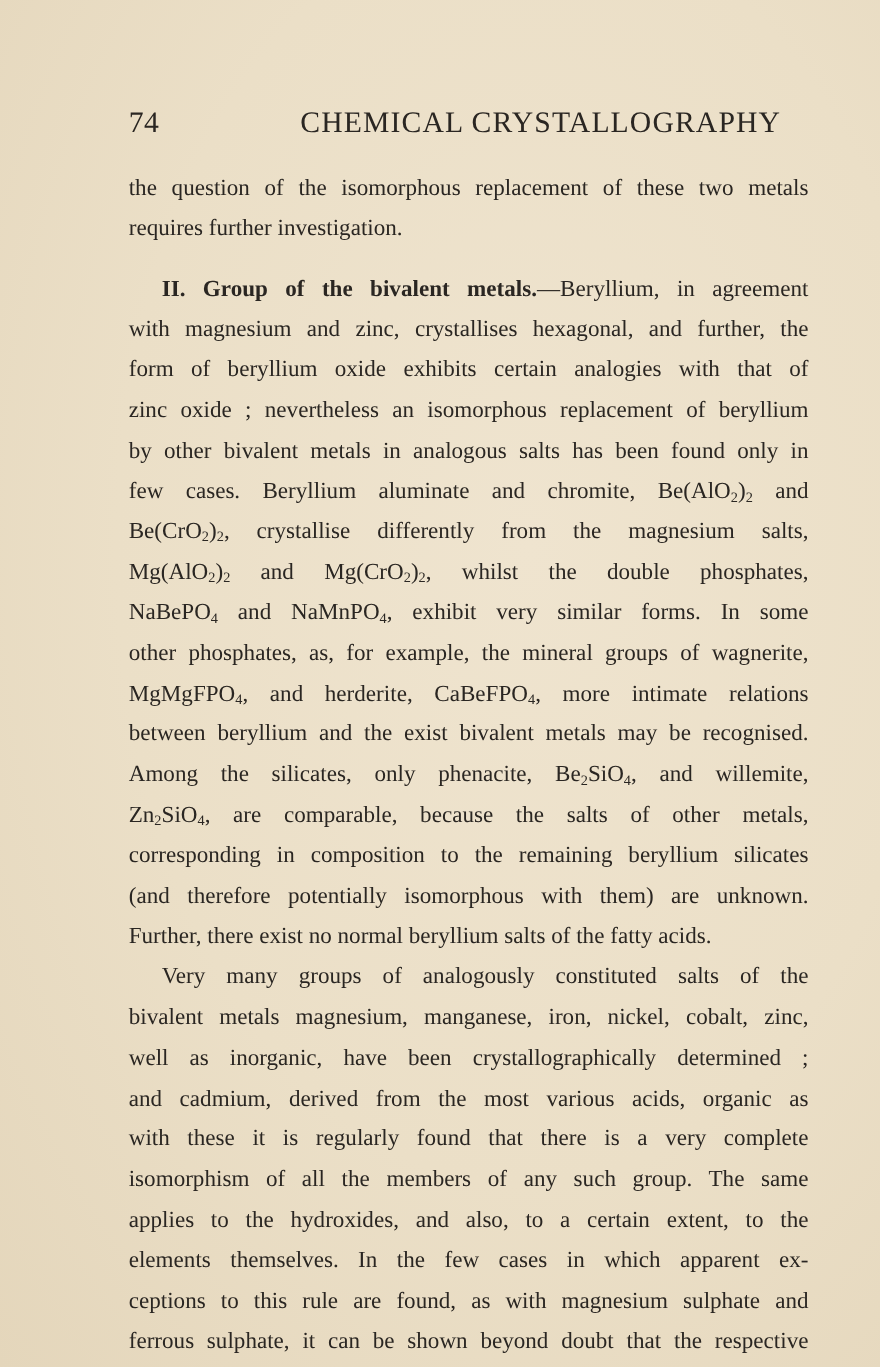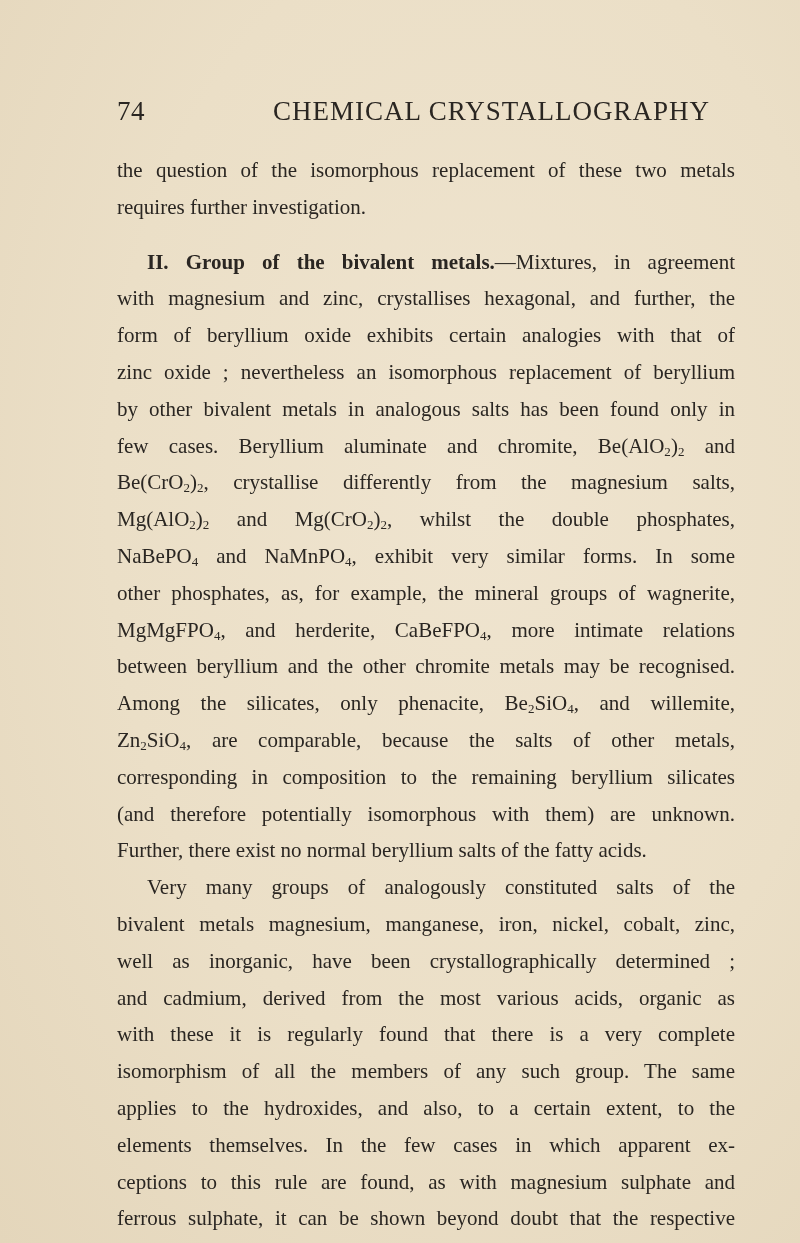--- a/index.html
+++ b/index.html
@@ -40,32 +40,32 @@
 
   <div class="body">
 
     <div>
       <span class="line">the question of the isomorphous replacement of these two metals</span>
       <span class="line last">requires further investigation.</span>
     </div>
     <div class="gap"></div>
 
     <div>
-      <span class="line indent"><b class="h">II. Group of the bivalent metals.</b><span>—Mixtures, in agreement</span></span>
+      <span class="line indent"><b class="h">II. Group of the bivalent metals.</b><span>—Beryllium, in agreement</span></span>
       <span class="line">with magnesium and zinc, crystallises hexagonal, and further, the</span>
       <span class="line">form of beryllium oxide exhibits certain analogies with that of</span>
       <span class="line">zinc oxide ; nevertheless an isomorphous replacement of beryllium</span>
       <span class="line">by other bivalent metals in analogous salts has been found only in</span>
       <span class="line"><span>few cases. Beryllium aluminate and chromite, Be(AlO</span><sub>2</sub>)<sub>2</sub> and</span>
       <span class="line"><span>Be(CrO</span><sub>2</sub>)<sub>2</sub><span>, crystallise differently from the magnesium salts,</span></span>
       <span class="line"><span>Mg(AlO</span><sub>2</sub>)<sub>2</sub><span> and Mg(CrO</span><sub>2</sub>)<sub>2</sub><span>, whilst the double phosphates,</span></span>
       <span class="line"><span>NaBePO</span><sub>4</sub><span> and NaMnPO</span><sub>4</sub><span>, exhibit very similar forms. In some</span></span>
       <span class="line">other phosphates, as, for example, the mineral groups of wagnerite,</span>
       <span class="line"><span>MgMgFPO</span><sub>4</sub><span>, and herderite, CaBeFPO</span><sub>4</sub><span>, more intimate relations</span></span>
-      <span class="line">between beryllium and the other chromite metals may be recognised.</span>
+      <span class="line">between beryllium and the exist bivalent metals may be recognised.</span>
       <span class="line"><span>Among the silicates, only phenacite, Be</span><sub>2</sub><span>SiO</span><sub>4</sub><span>, and willemite,</span></span>
       <span class="line"><span>Zn</span><sub>2</sub><span>SiO</span><sub>4</sub><span>, are comparable, because the salts of other metals,</span></span>
       <span class="line">corresponding in composition to the remaining beryllium silicates</span>
       <span class="line">(and therefore potentially isomorphous with them) are unknown.</span>
       <span class="line last">Further, there exist no normal beryllium salts of the fatty acids.</span>
     </div>
 
     <div>
       <span class="line indent">Very many groups of analogously constituted salts of the</span>
       <span class="line">bivalent metals magnesium, manganese, iron, nickel, cobalt, zinc,</span>

